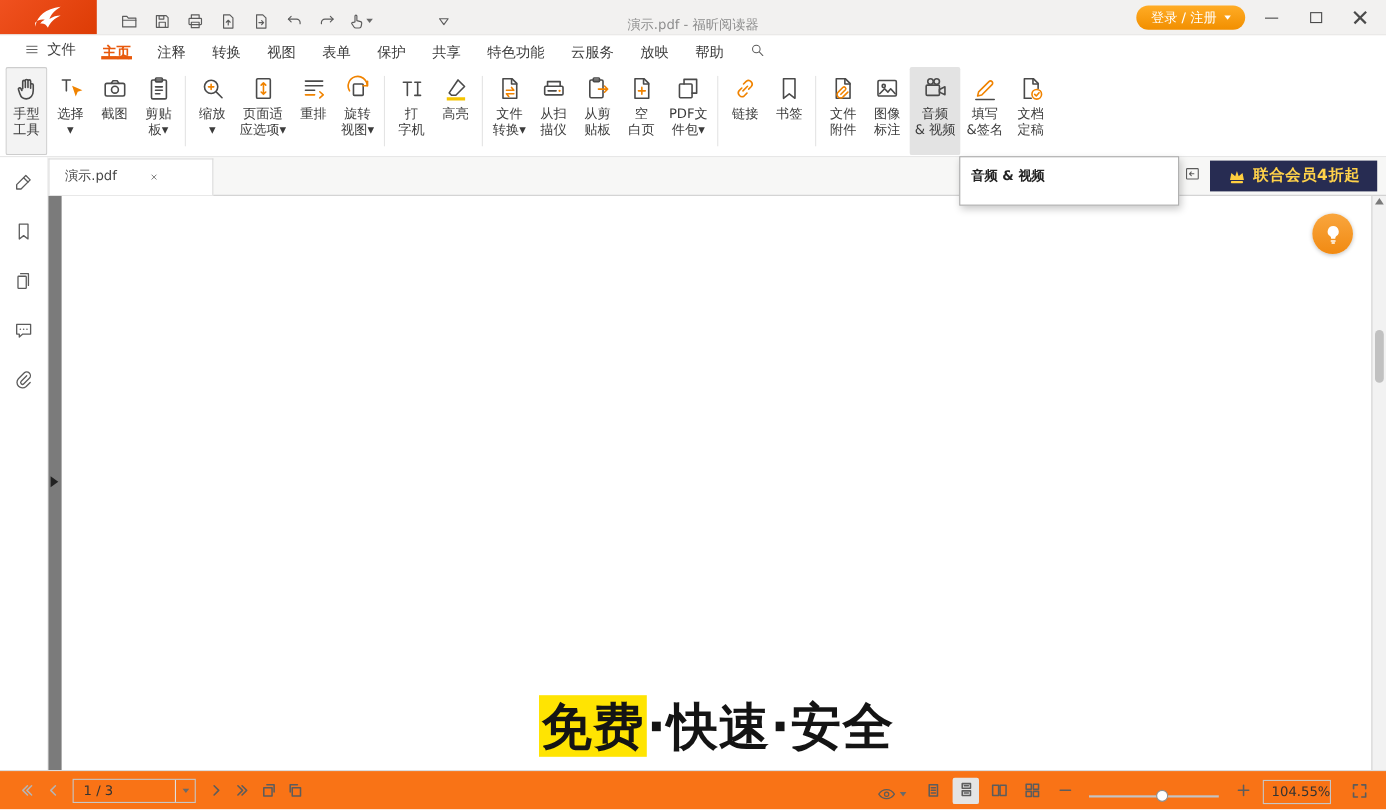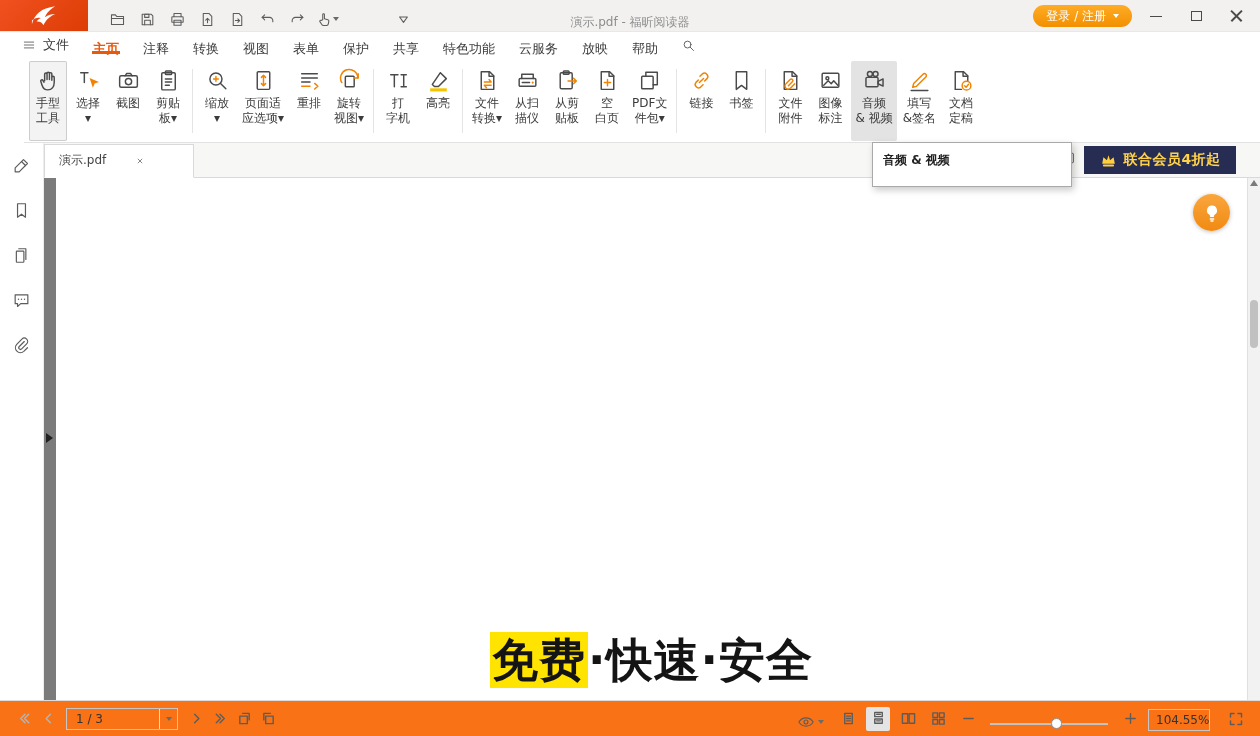--- a/index.html
+++ b/index.html
@@ -38,21 +38,21 @@
   .menubar{height:26px;background:#fff;display:flex;align-items:center;padding-left:10px;font-size:13px;color:#3c3c3c;}
   .menu-file{display:flex;align-items:center;gap:7px;padding:0 12px;}
   .menu-file svg{width:14px;height:14px;}
   .menu-item{padding:0 12px;height:18px;line-height:25px;position:relative;cursor:pointer;white-space:nowrap;}
   .menu-item.active{color:#e8590c;font-weight:700;}
   .menu-item.active::after{content:"";position:absolute;left:11px;right:11px;bottom:0;height:3px;background:#e8590c;}
   .menu-search{margin-left:4px;width:28px;display:flex;justify-content:center;}
   .menu-search svg{width:15px;height:15px;}
 
   
-  .ribbon{height:85px;background:#fff;display:flex;align-items:stretch;padding:2px 4px 0;border-bottom:1px solid #e2e2e2;margin-left:24px;}
+  .ribbon{height:85px;background:#fff;display:flex;align-items:stretch;padding:2px 4px 0;border-bottom:1px solid #e2e2e2;}
   .rbtn{display:flex;flex-direction:column;align-items:center;padding:6px 4px 2px;min-width:38px;margin:1px;border-radius:2px;cursor:pointer;}
   .rbtn .ric{height:27px;display:flex;align-items:center;}
   svg.r{width:25px;height:25px;}
   .rlb{font-size:12px;line-height:15px;color:#3b3b3b;text-align:center;margin-top:2px;white-space:nowrap;}
   .rlb span{display:block;}
   .rbtn.cur{background:#f3f3f3;box-shadow:inset 0 0 0 1px #cdcdcd;}
   .rbtn.sel{background:#e3e3e3;}
   .rsep{width:1px;background:#e4e4e4;margin:9px 4px;}
 
   
@@ -61,21 +61,21 @@
   .sb-ic{width:24px;height:24px;display:flex;align-items:center;justify-content:center;cursor:pointer;}
   svg.p{width:19px;height:19px;}
   .content{flex:1;display:flex;flex-direction:column;min-width:0;}
 
   
   .tabbar{height:35px;background:#f7f7f6;border-bottom:1px solid #d9d9d9;display:flex;align-items:center;position:relative;}
   .tab{height:34px;margin-bottom:-1px;background:#fff;border:1px solid #d9d9d9;border-bottom:1px solid #fff;display:flex;align-items:center;gap:26px;padding:0 10px 0 14px;font-size:12px;color:#444;min-width:150px;cursor:pointer;}
   .tab-close{width:16px;height:16px;display:flex;align-items:center;justify-content:center;cursor:pointer;}
   .tab-close svg{width:10px;height:10px;}
   .tab-close svg *{stroke:#777;stroke-width:1.4;}
-  .tb-right{margin-left:auto;display:flex;align-items:center;gap:8px;padding-right:24px;}
+  .tb-right{margin-left:auto;display:flex;align-items:center;gap:8px;padding-right:8px;}
   .panel-ic svg{width:16px;height:16px;}
   .banner{height:28px;width:152px;background:#272c52;display:flex;align-items:center;justify-content:center;gap:5px;cursor:pointer;}
   .banner svg{width:19px;height:19px;}
   .banner-text{font-size:14px;font-weight:700;color:#ffd24a;letter-spacing:.5px;white-space:nowrap;}
 
   
   .docarea{flex:1;background:#7b7b7b;position:relative;min-height:0;}
   .pagewrap{position:absolute;left:12px;top:0;right:13px;bottom:0;background:#fff;}
   .headline{position:absolute;left:0;right:0;top:452px;text-align:center;font-size:46px;font-weight:700;color:#141414;letter-spacing:1px;}
   .hl{background:#ffe402;padding:1px 2px;}

